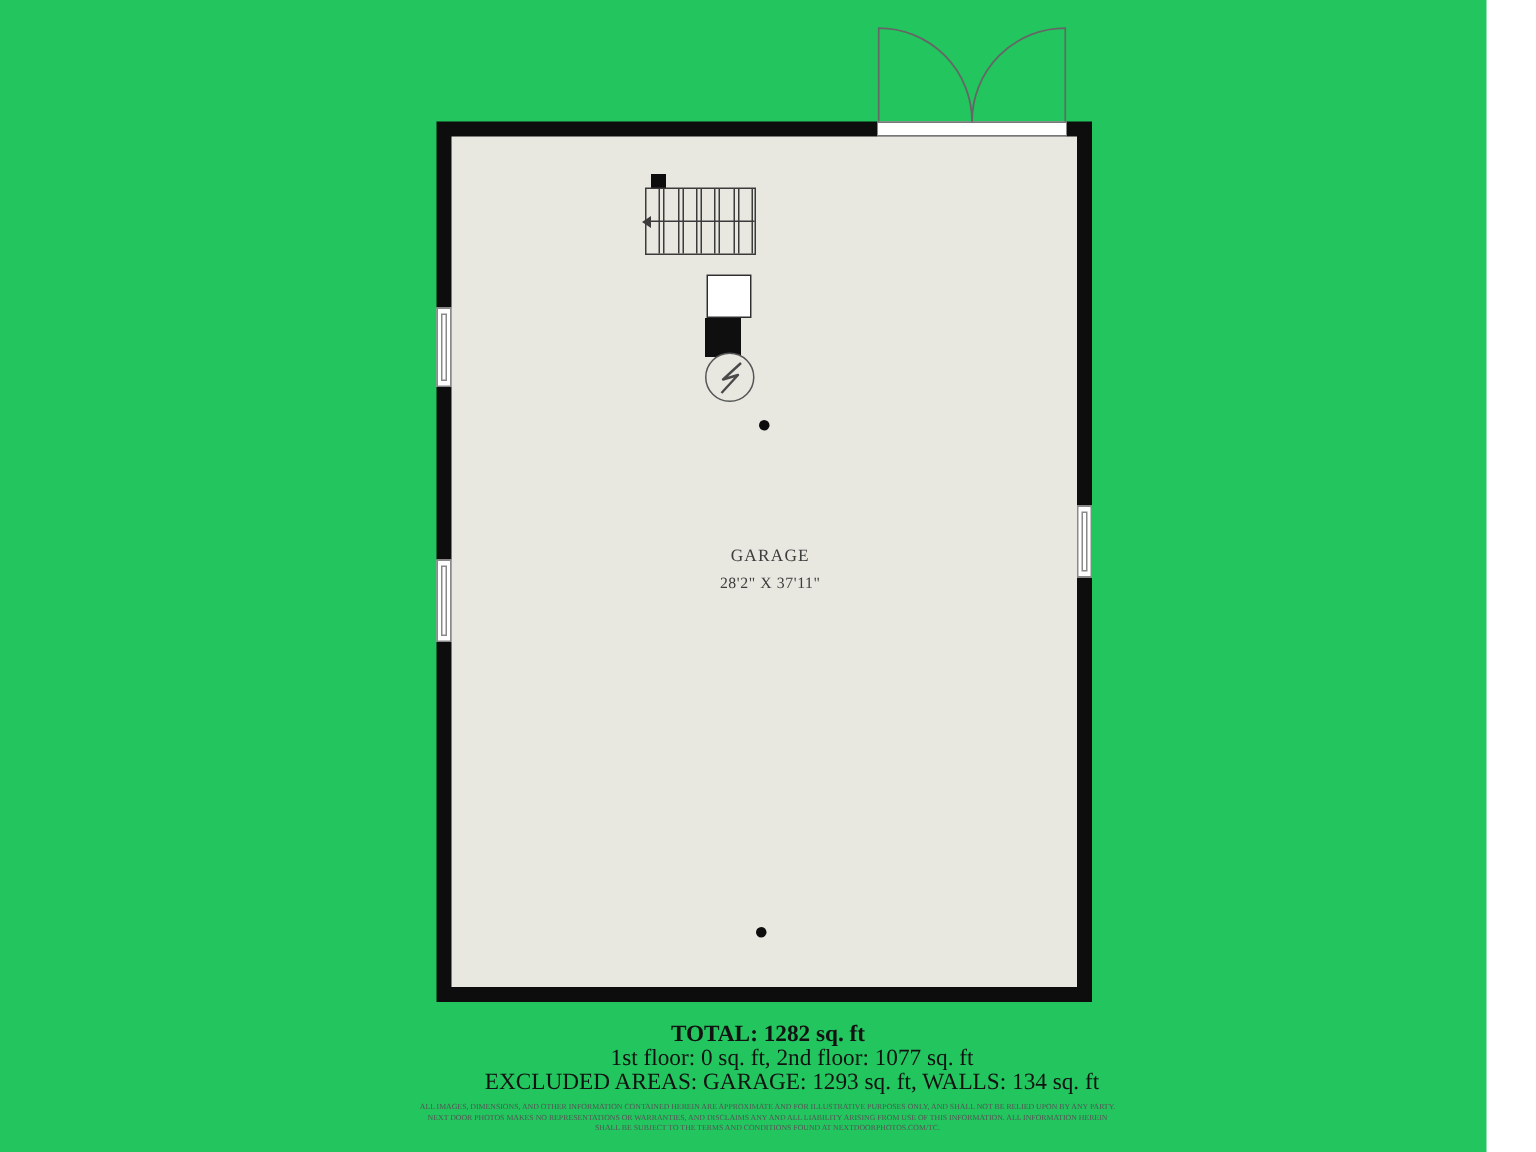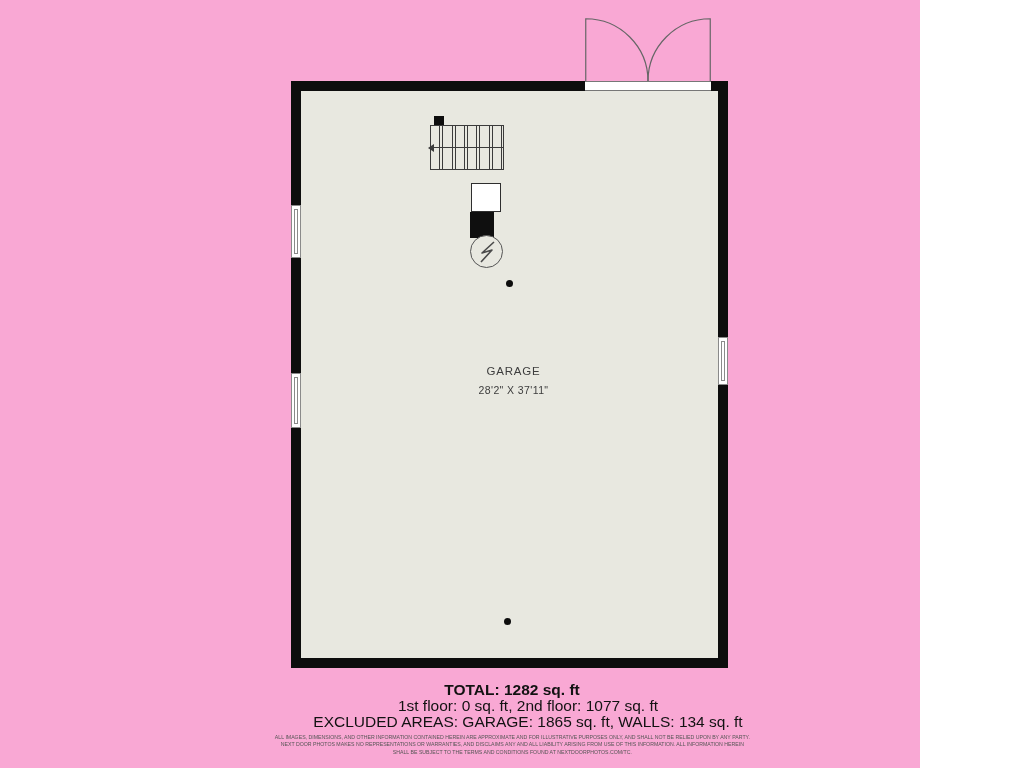--- a/index.html
+++ b/index.html
@@ -1,17 +1,17 @@
 <!DOCTYPE html>
 <html><head>
 <meta charset="utf-8">
 <style>
   html,body{margin:0;padding:0;background:#fff;}
-  .canvas{position:relative;width:920px;height:768px;background:#f9a8d4;overflow:hidden;
-          font-family:Liberation Sans, sans-serif;}
+  .canvas{position:relative;width:991px;height:768px;background:#22c55e;overflow:hidden;
+          font-family:Liberation Serif, serif;}
 
   
   .plan{position:absolute;left:291px;top:81px;width:437px;height:587px;background:#0d0d0d;}
   .floor{position:absolute;left:10px;top:10px;right:10px;bottom:10px;background:#e8e8e0;}
 
   
   .door-gap{position:absolute;left:294px;top:0;width:126px;height:10px;background:#fff;
             border-top:1.5px solid #777;border-bottom:1.5px solid #777;box-sizing:border-box;}
   .door-swing{position:absolute;left:294px;top:-63px;width:126px;height:64px;}
 
@@ -108,21 +108,21 @@
 
     <div class="room-label">
       <div class="room-name">GARAGE</div>
       <div class="room-dims">28'2" X 37'11"</div>
     </div>
   </div>
 
   <div class="summary">
     <div class="total">TOTAL: 1282 sq. ft</div>
     <div class="line">1st floor: 0 sq. ft, 2nd floor: 1077 sq. ft</div>
-    <div class="line">EXCLUDED AREAS: GARAGE: 1865 sq. ft, WALLS: 134 sq. ft</div>
+    <div class="line">EXCLUDED AREAS: GARAGE: 1293 sq. ft, WALLS: 134 sq. ft</div>
   </div>
 
   <div class="disclaimer-wrap">
     <div class="disclaimer">
       <div>ALL IMAGES, DIMENSIONS, AND OTHER INFORMATION CONTAINED HEREIN ARE APPROXIMATE AND FOR ILLUSTRATIVE PURPOSES ONLY, AND SHALL NOT BE RELIED UPON BY ANY PARTY.</div>
       <div>NEXT DOOR PHOTOS MAKES NO REPRESENTATIONS OR WARRANTIES, AND DISCLAIMS ANY AND ALL LIABILITY ARISING FROM USE OF THIS INFORMATION. ALL INFORMATION HEREIN</div>
       <div>SHALL BE SUBJECT TO THE TERMS AND CONDITIONS FOUND AT NEXTDOORPHOTOS.COM/TC.</div>
     </div>
   </div>
 

